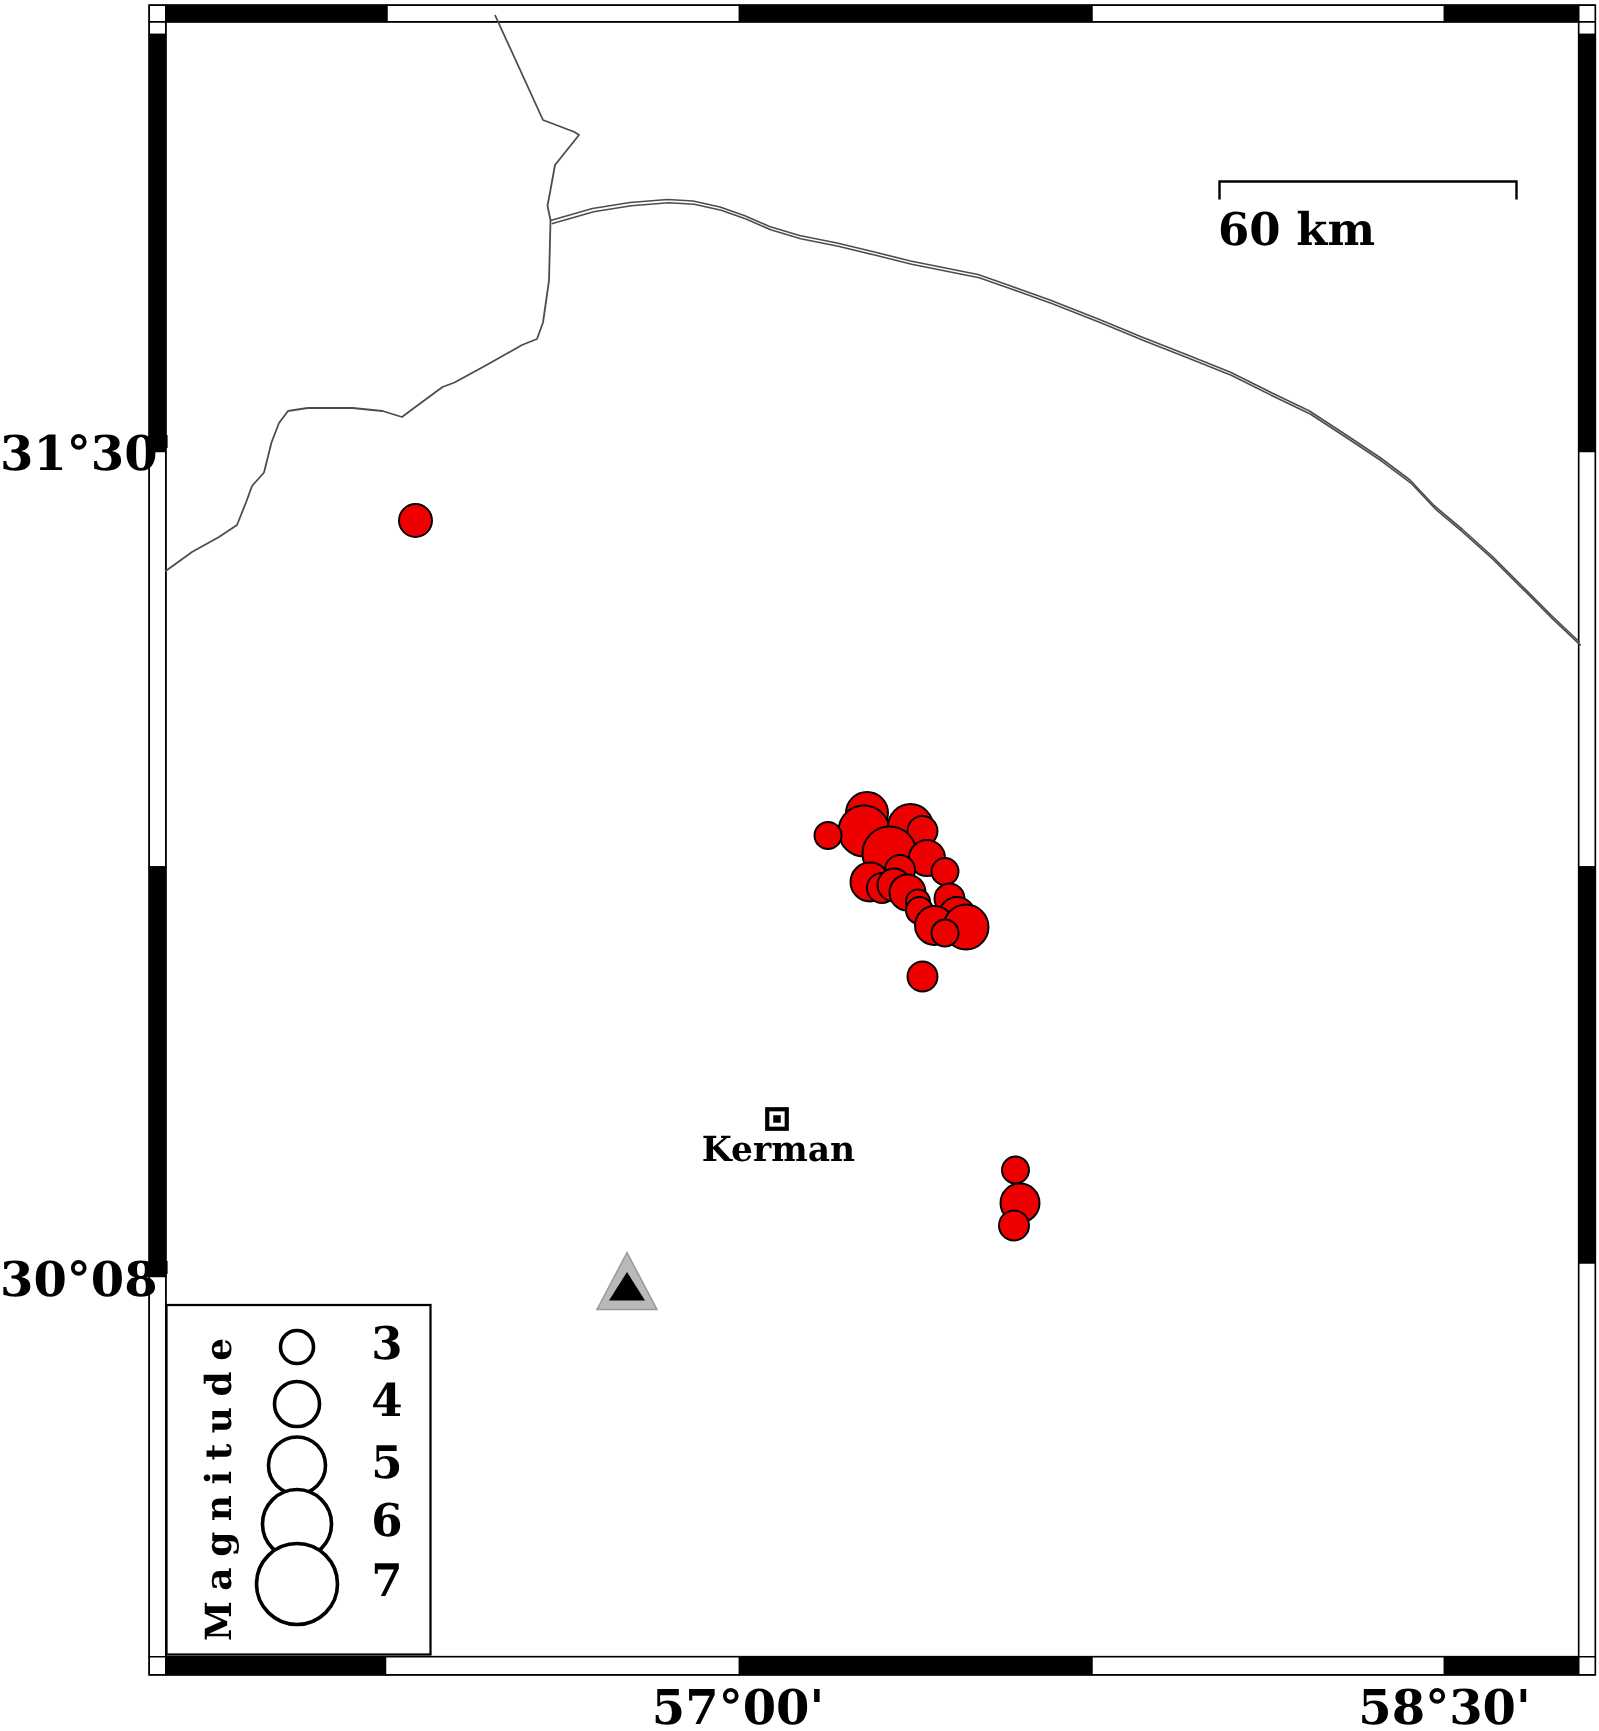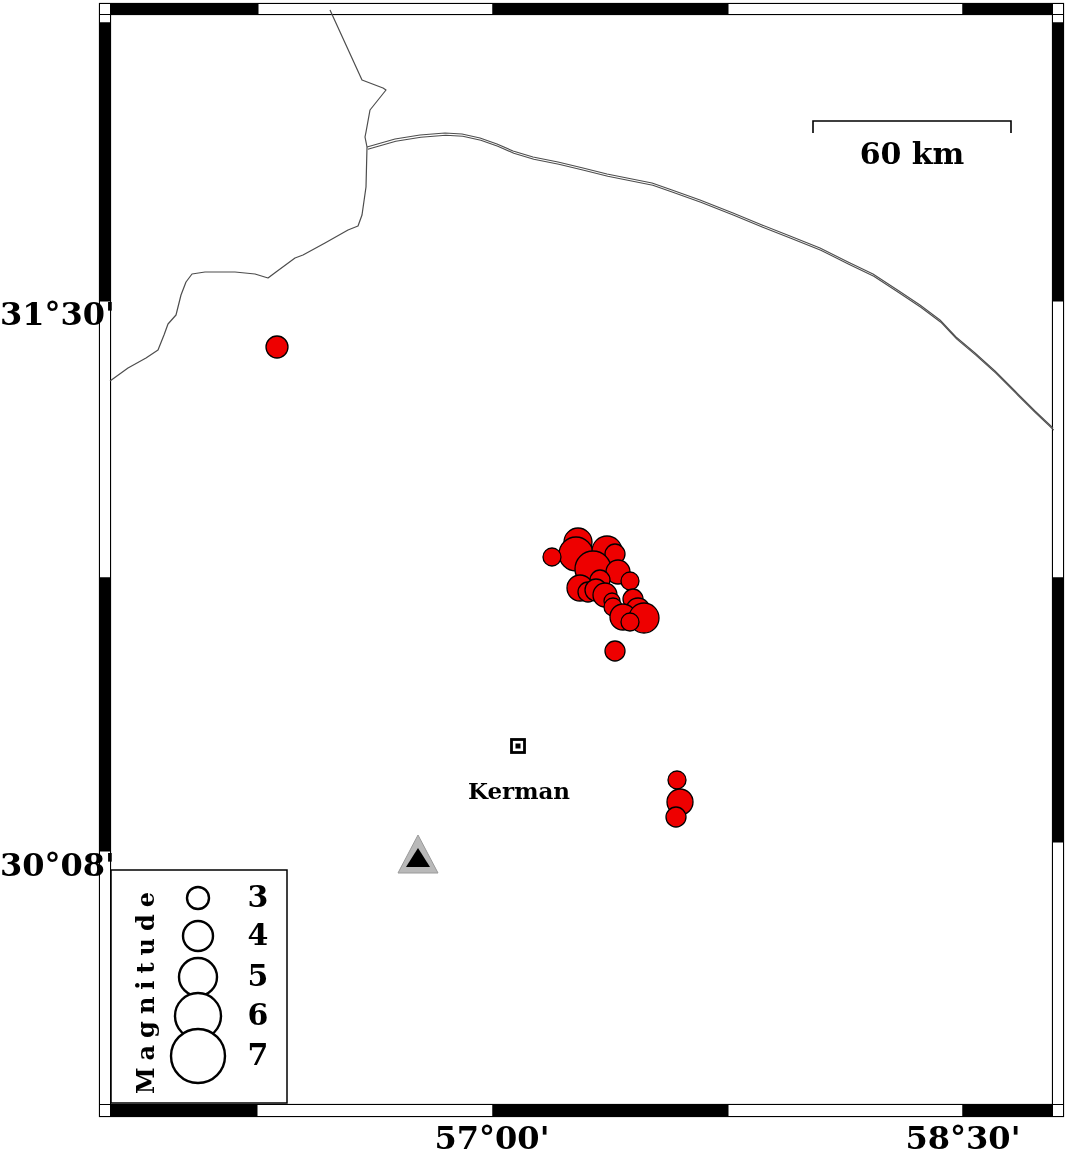--- a/index.html
+++ b/index.html
@@ -1,27 +1,27 @@
 <!DOCTYPE html>
 <html><head>
 <meta charset="utf-8">
 <style>
   html,body{margin:0;padding:0;background:#ffffff;}
   .stage{position:relative;width:1066px;height:1154px;background:#ffffff;overflow:hidden;
          font-family:"DejaVu Serif", "Liberation Serif", serif;color:#000;}
   svg{position:absolute;left:0;top:0;}
   .label{position:absolute;font-weight:bold;white-space:nowrap;}
-  .lat{font-size:32px;width:92px;text-align:right;margin-top:12px;}
+  .lat{font-size:32px;width:92px;text-align:right;}
   .lat1{left:0;top:283px;}
   .lat2{left:0;top:834px;}
   .lon{font-size:32px;width:200px;text-align:center;top:1119px;}
   .lon1{left:392px;}
   .lon2{left:863px;}
-  .scale-label{font-size:30px;width:200px;text-align:center;left:812px;top:136px;}
-  .city-label{font-size:23px;width:160px;text-align:center;left:439px;top:753px;margin-top:24px;}
+  .scale-label{font-size:30px;width:200px;left:812px;top:136px;}
+  .city-label{font-size:23px;width:160px;text-align:center;left:439px;top:753px;}
   .legend-title{left:131px;top:1094px;font-size:24px;letter-spacing:7px;transform:rotate(-90deg);
                 transform-origin:0 0;font-weight:bold;}
   .legend-mag{position:absolute;font-weight:bold;font-size:30px;width:40px;text-align:center;}
 </style>
 </head>
 <body>
 
 <div class="stage">
 
   <svg width="1066" height="1154" viewBox="0 0 1066 1154">

